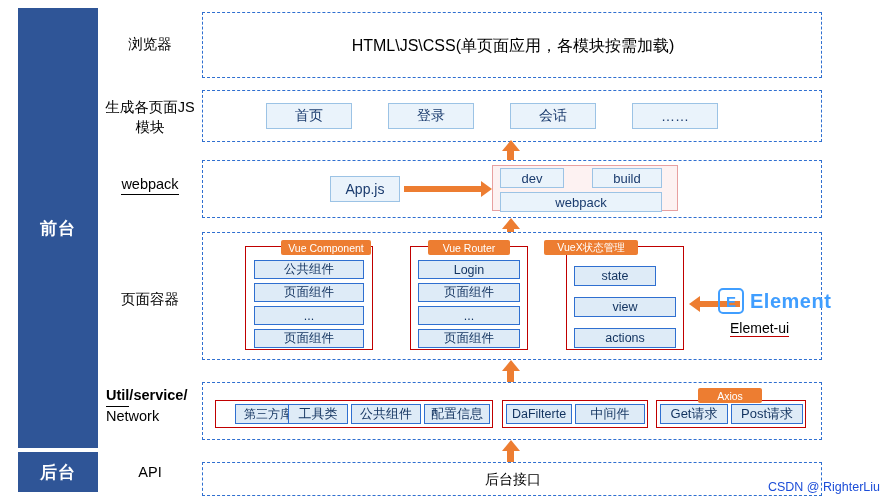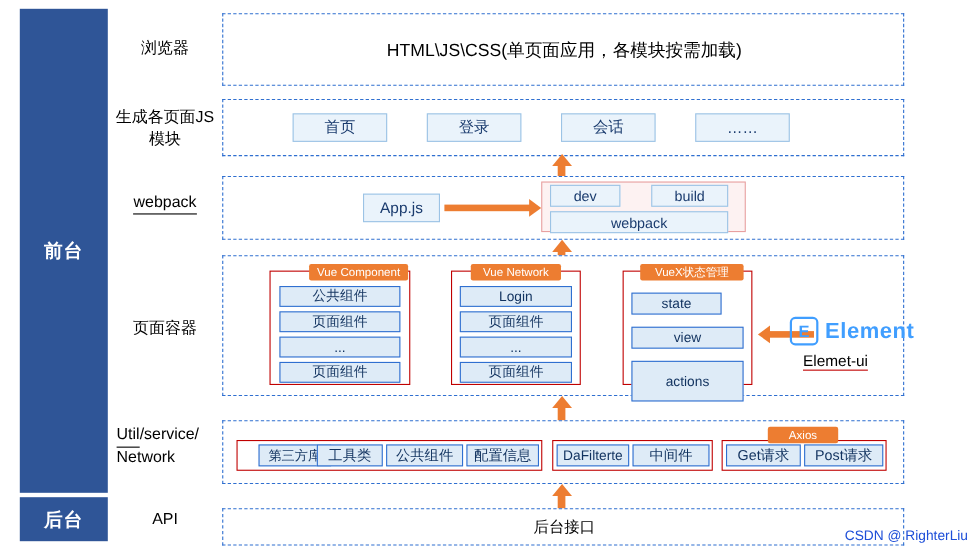--- a/index.html
+++ b/index.html
@@ -202,21 +202,21 @@
     <span>生成各页面JS模块</span>
   </div>
 
   <div class="rowlabel" style="left:100px; top:165px; width:100px; height:40px;">
     <span class="underline-text">webpack</span>
   </div>
 
   <div class="rowlabel" style="left:100px; top:280px; width:100px; height:40px;">页面容器</div>
 
   <div class="rowlabel" style="left:100px; top:378px; width:104px; height:56px; flex-direction:column; align-items:flex-start; padding-left:6px; box-sizing:border-box;">
-    <div style="display:flex; align-items:center;">
+    <div style="display:flex; align-items:center;font-weight:bold;">
       <span class="underline-text">Util</span>
         <span>/service/</span>
     </div>
     <div>Network</div>
   </div>
 
   <div class="rowlabel" style="left:100px; top:455px; width:100px; height:36px;">API</div>
 
   <div class="dashbox" style="left:202px; top:12px; width:620px; height:66px;">
     <div class="plain-text" style="left:0; top:0; width:620px; height:66px; position:absolute; font-size:16px;">HTML\JS\CSS(单页面应用，各模块按需加载)</div>
@@ -247,31 +247,31 @@
   <div class="dashbox" style="left:202px; top:232px; width:620px; height:128px;"></div>
 
   <div class="redbox" style="left:245px; top:246px; width:128px; height:104px;"></div>
   <div class="redhdr" style="left:265px; top:240px; width:90px; height:15px;margin-left:16px;">Vue Component</div>
   <div class="bluebtn" style="left:254px; top:260px; width:110px; height:19px;">公共组件</div>
   <div class="bluebtn" style="left:254px; top:283px; width:110px; height:19px;">页面组件</div>
   <div class="bluebtn" style="left:254px; top:306px; width:110px; height:19px;">...</div>
   <div class="bluebtn" style="left:254px; top:329px; width:110px; height:19px;">页面组件</div>
 
   <div class="redbox" style="left:410px; top:246px; width:118px; height:104px;"></div>
-  <div class="redhdr" style="left:428px; top:240px; width:82px; height:15px;">Vue Network</div>
+  <div class="redhdr" style="left:428px; top:240px; width:82px; height:15px;">Vue Router</div>
   <div class="bluebtn" style="left:418px; top:260px; width:102px; height:19px;">Login</div>
   <div class="bluebtn" style="left:418px; top:283px; width:102px; height:19px;">页面组件</div>
   <div class="bluebtn" style="left:418px; top:306px; width:102px; height:19px;">...</div>
   <div class="bluebtn" style="left:418px; top:329px; width:102px; height:19px;">页面组件</div>
 
   <div class="redbox" style="left:566px; top:246px; width:118px; height:104px;"></div>
-  <div class="redhdr" style="left:582px; top:240px; width:94px; height:15px;text-align:right;">VueX状态管理</div>
+  <div class="redhdr" style="left:544px; top:240px; width:94px; height:15px;text-align:right;">VueX状态管理</div>
   <div class="bluebtn" style="left:574px; top:266px; width:82px; height:20px;">state</div>
   <div class="bluebtn" style="left:574px; top:297px; width:102px; height:20px;">view</div>
-  <div class="bluebtn" style="left:574px; top:328px; width:102px; height:37px;">actions</div>
+  <div class="bluebtn" style="left:574px; top:328px; width:102px; height:20px;">actions</div>
 
   <div class="arrow-stem-h" style="left:700px; top:301px; width:40px;"></div>
   <div class="arrow-left" style="left:689px; top:296px;"></div>
 
   <div class="elem-logo" style="left:718px; top:288px;">
     <div class="elem-mark">E</div>
     <div class="elem-word">Element</div>
   </div>
   <div class="elem-caption" style="left:730px; top:320px;">Elemet-ui</div>
 

